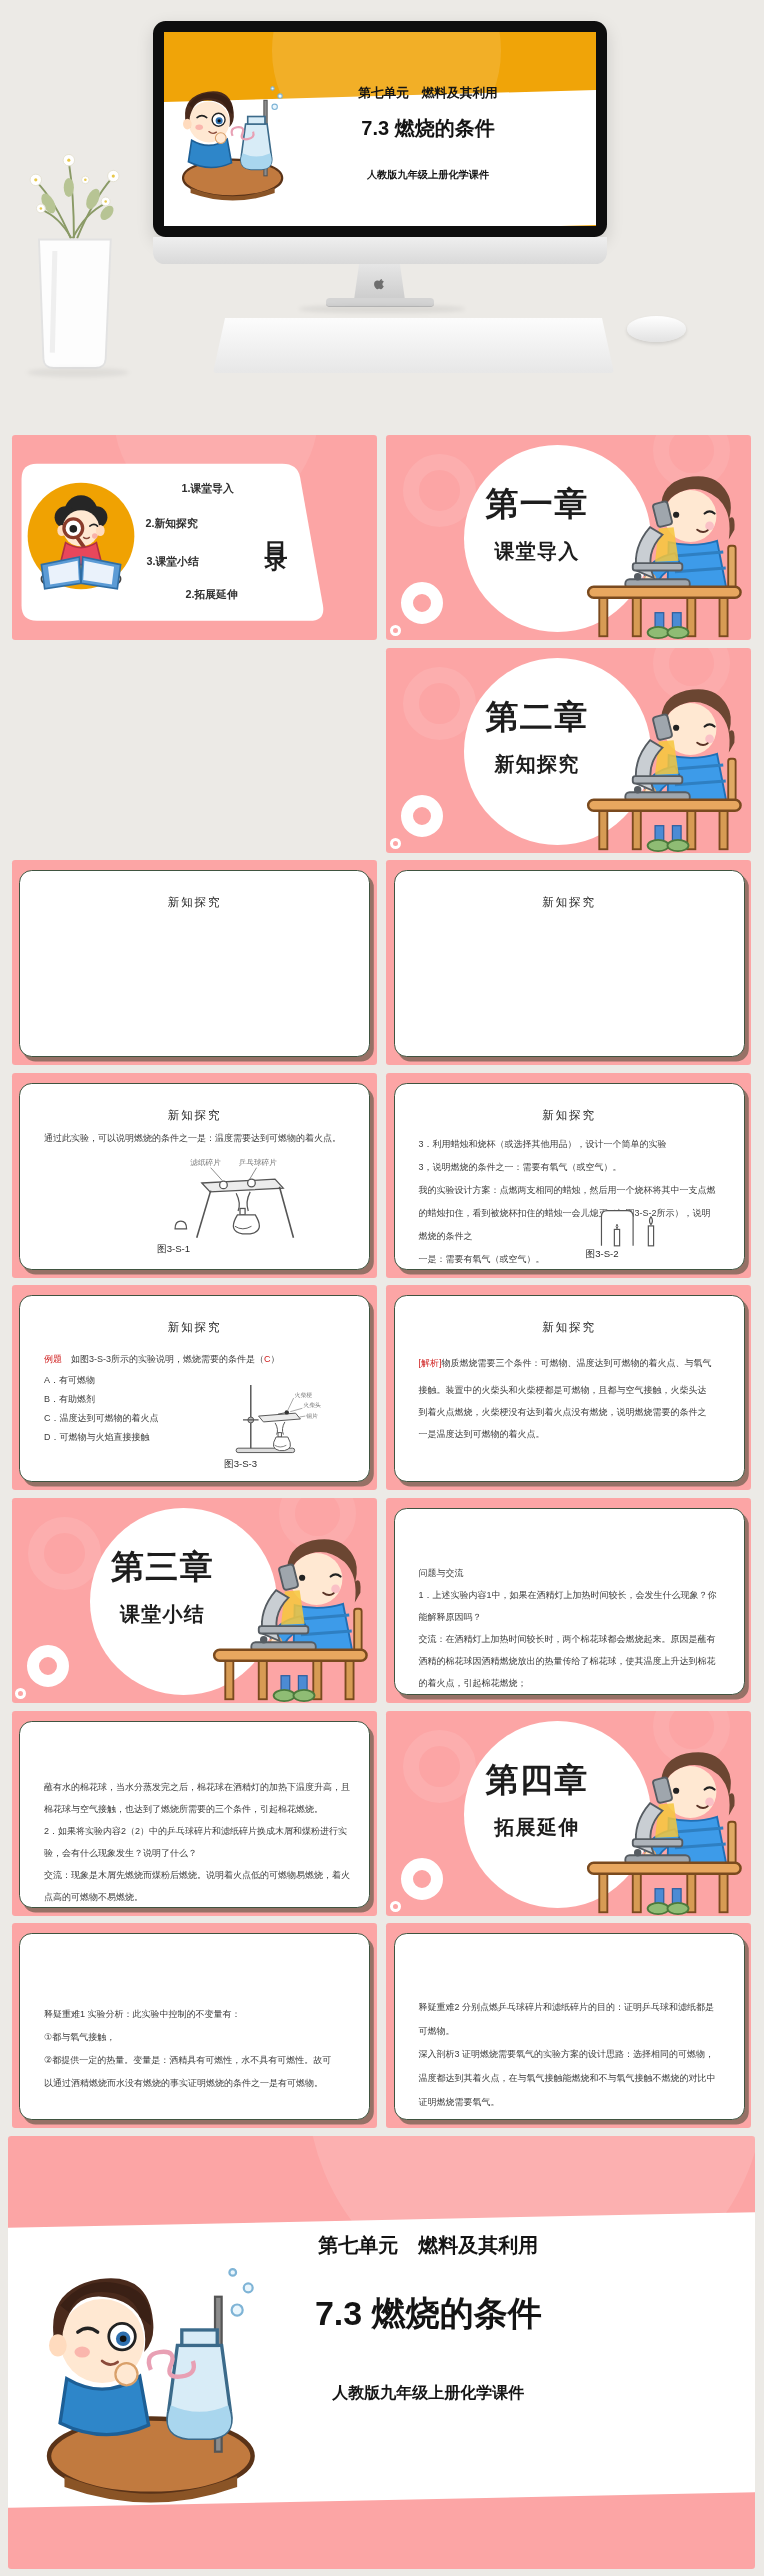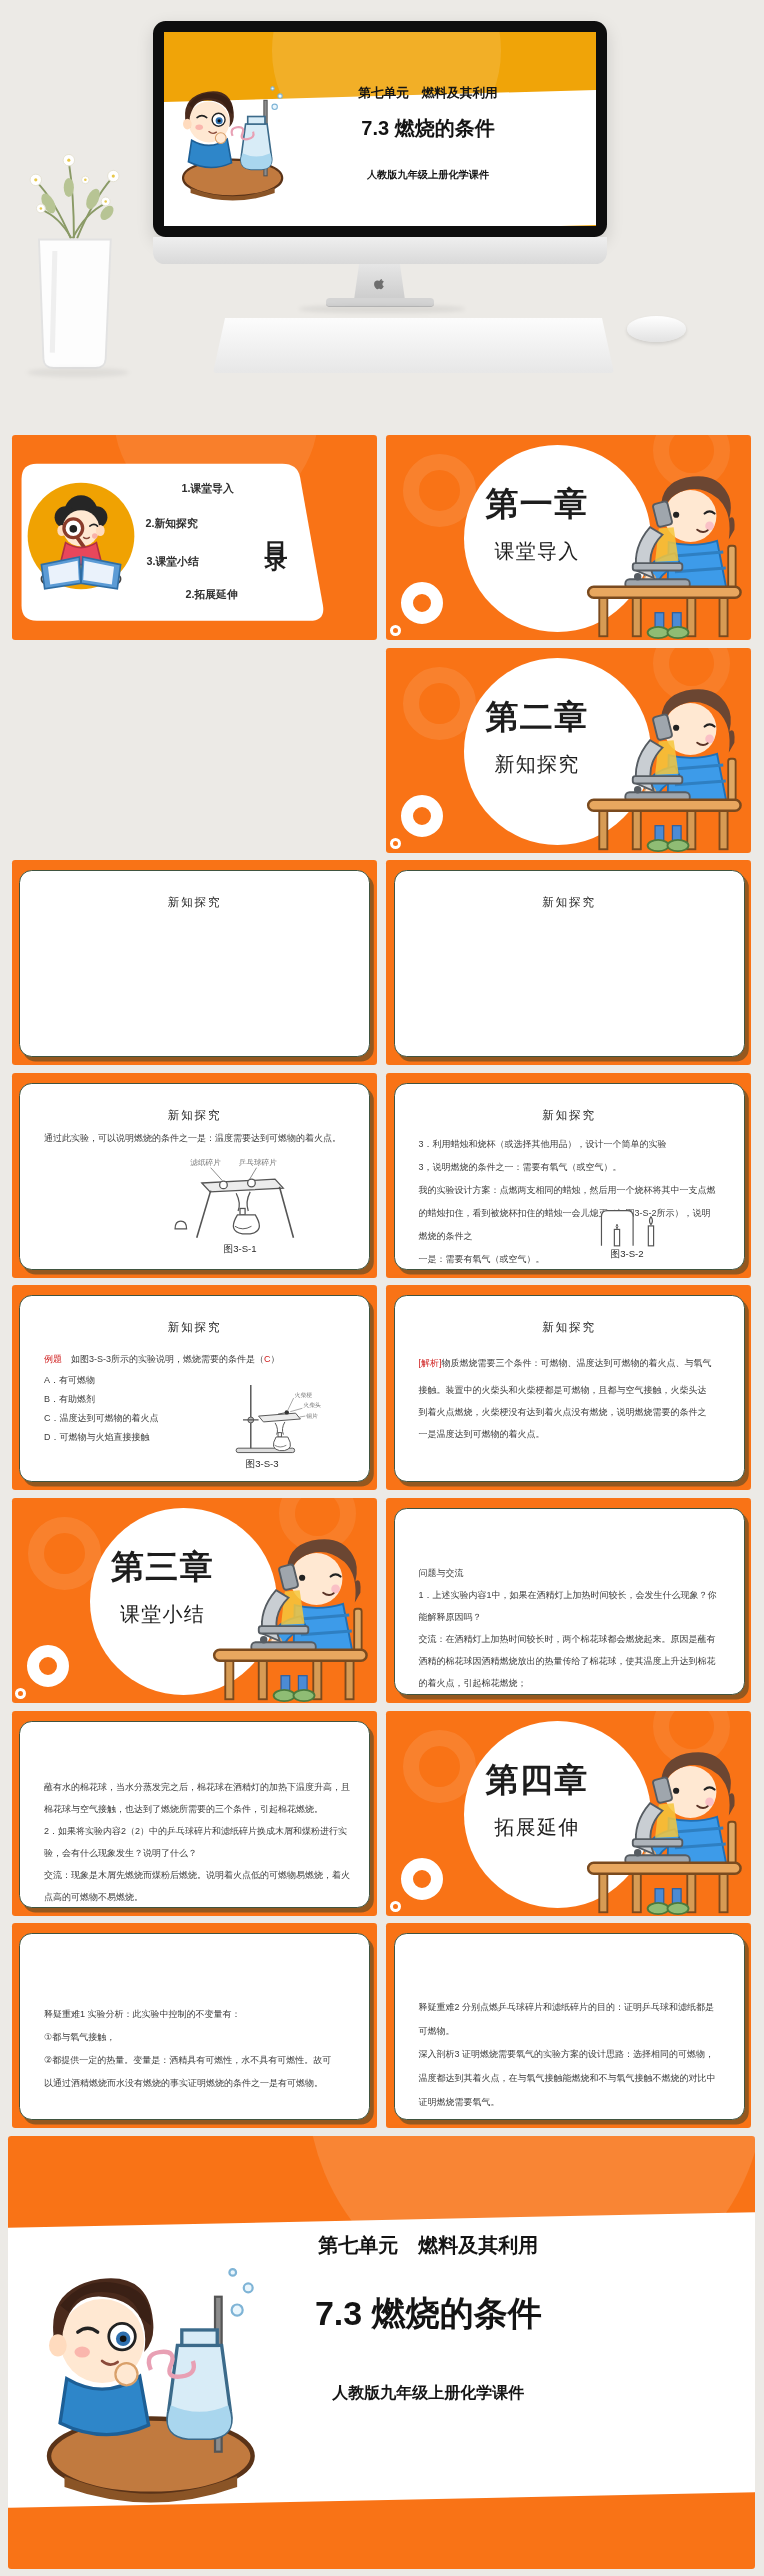--- a/index.html
+++ b/index.html
@@ -23,49 +23,49 @@
   .fc-screen{left:108px;top:-96px;width:229px;height:229px;}
   .band{position:absolute;background:#fff;}
   .band-screen{left:-19px;top:64px;width:471px;height:135px;border-radius:15.3px;transform:rotate(-1.6deg);}
   .boy-screen{position:absolute;left:5.1px;top:38px;width:124px;height:134px;}
   .st{position:absolute;left:159px;width:210px;text-align:center;color:#141414;font-weight:700;}
   .st.unit{top:53px;font-size:12.7px;}
   .st.title{top:83px;font-size:20px;}
   .st.subtitle{top:136px;font-size:10.2px;}
 
   
-  .slide{position:absolute;width:365px;height:205px;background:#f97316;border-radius:3.2px;overflow:hidden;}
+  .slide{position:absolute;width:365px;height:205px;background:#fca5a5;border-radius:3.2px;overflow:hidden;}
   .slide.wide{width:747px;height:433px;}
 
   
   .ring{position:absolute;border-radius:50%;border:16.6px solid rgba(255,255,255,.10);}
   .ring.r1{left:16.6px;top:19px;width:41px;height:41px;}
   .ring.r2{left:267px;top:-23px;width:45px;height:45px;border-color:rgba(255,255,255,.08);}
   .big-circle{position:absolute;left:78px;top:9.6px;width:187px;height:187px;border-radius:50%;background:#fff;}
   .ch-num{position:absolute;left:62px;top:47px;width:178px;text-align:center;font-size:33px;font-weight:700;color:#1d1d1d;letter-spacing:1.3px;}
-  .ch-sub{position:absolute;left:62px;top:103px;width:178px;text-align:center;font-size:20px;font-weight:400;color:#1d1d1d;letter-spacing:1.3px;}
+  .ch-sub{position:absolute;left:62px;top:103px;width:178px;text-align:center;font-size:20px;font-weight:700;color:#1d1d1d;letter-spacing:1.3px;}
   .donut{position:absolute;left:15.3px;top:147px;width:18px;height:18px;border:12.7px solid #fff;border-radius:50%;}
   .mini-ring{position:absolute;left:3.8px;top:190px;width:5.1px;height:5.1px;border:3.2px solid #fff;border-radius:50%;}
   .boy-scope{position:absolute;left:188px;top:19px;width:177px;height:186px;}
 
   
   .toc-card{position:absolute;left:0;top:0;width:365px;height:205px;}
   .toc-fc{left:102px;top:-121px;width:204px;height:204px;background:rgba(255,255,255,.09);}
   .boy-read{position:absolute;left:14px;top:46px;width:110px;height:110px;}
   .toc-item{position:absolute;font-size:10.8px;font-weight:700;color:#2e2e2e;}
   .toc-head{position:absolute;left:250px;top:89px;writing-mode:vertical-rl;font-size:23px;font-weight:700;color:#1d1d1d;letter-spacing:6.4px;}
 
   
   .card{position:absolute;left:7.6px;top:10.2px;width:349px;height:185px;background:#fff;border:1.9px solid #3F5440;border-radius:12.7px;box-shadow:3.8px 4.5px 0 rgba(47,61,40,.5);}
   .c-title{position:absolute;left:0;right:0;top:24px;text-align:center;font-size:11.5px;letter-spacing:1.9px;color:#1f1f1f;}
   .body{position:absolute;left:24px;right:9px;top:var(--top);font-size:9px;color:#3C3C3C;}
   .ln{line-height:var(--ls,22px);white-space:nowrap;}
   .red{color:#CF1B1B;}
   .fig{position:absolute;}
-  .figcap{position:absolute;font-size:9.6px;color:#2b2b2b;text-align:center;}
+  .figcap{position:absolute;font-size:9.6px;color:#2b2b2b;}
   .figlbl{font-size:12px;fill:#777;}
 
   
   .fc-big{left:299px;top:-280px;width:458px;height:458px;}
   .band-big{left:-19px;top:84px;width:789px;height:280px;border-radius:18px;transform:rotate(-1.2deg);}
   .boy-big{position:absolute;left:11.5px;top:96px;width:255px;height:280px;}
   .bt{position:absolute;left:229px;width:382px;text-align:center;color:#141414;font-weight:700;}
   .bt.unit{top:96px;font-size:20px;}
   .bt.title{top:155px;font-size:34px;}
   .bt.subtitle{top:247px;font-size:16px;}

